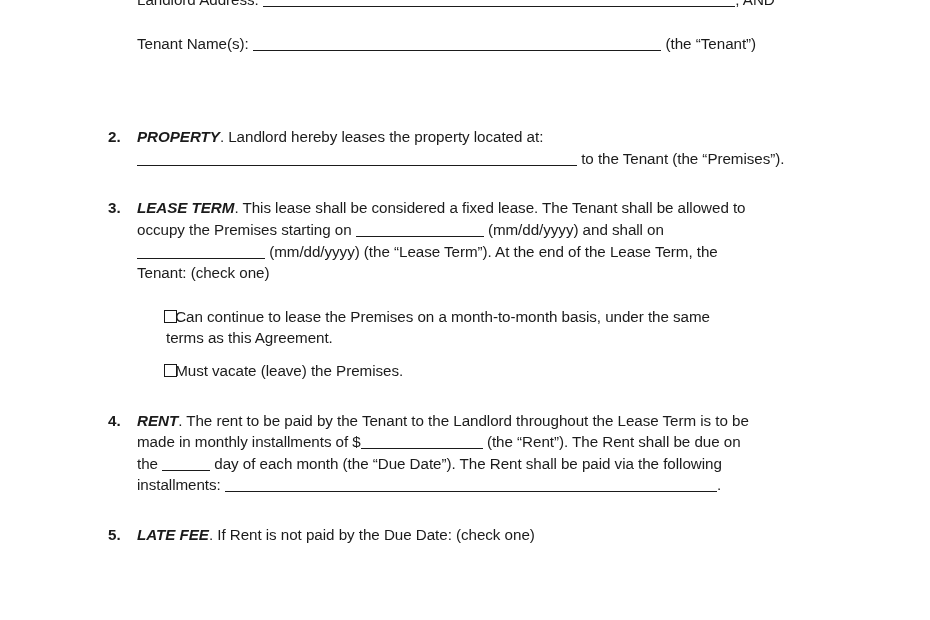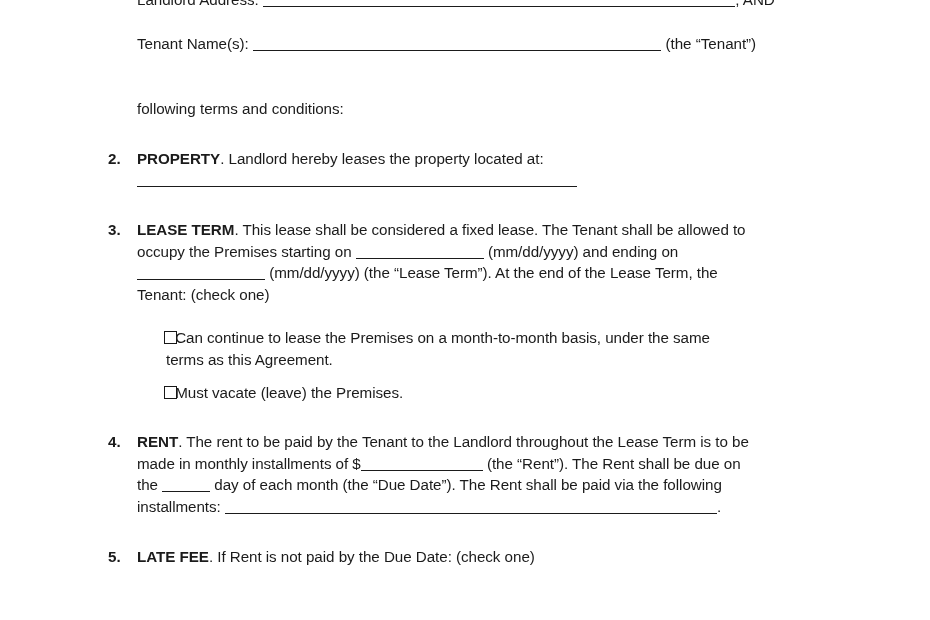--- a/index.html
+++ b/index.html
@@ -56,20 +56,21 @@
   .sec .num {
     position: absolute;
     left: 108px;
     top: 0;
     font-weight: bold;
     font-size: 15.2px;
   }
 
   b, .hd {
     font-weight: bold;
+    font-style: italic;
   }
 
   
   .blank {
     display: inline-block;
     border-bottom: 1.6px solid #1b1b1b;
     vertical-align: -2px;
     height: 13px;
   }
   .bl-addr   { width: 472px; }
@@ -122,40 +123,39 @@
       <span>Tenant Name(s):</span>
       <span class="blank bl-tenant"></span>
       <span>(the “Tenant”)</span>
     </p>
 
     <div class="spacer-md"></div>
 
 
     <div class="spacer-md"></div>
 
-    <p class="para">following terms and conditions:</p>
 
     <div class="spacer-lg"></div>
 
     <p class="sec">
       <span class="num">2.</span>
       <b class="hd">PROPERTY</b><span>. Landlord hereby leases the property located at:</span>
     </p>
     <p class="sec">
-      <span class="blank bl-prop"></span>
+      <span class="blank bl-prop"></span><span> to the Tenant (the “Premises”).</span>
     </p>
 
     <div class="spacer-lg"></div>
 
     <p class="sec">
       <span class="num">3.</span>
       <b class="hd">LEASE TERM</b><span>. This lease shall be considered a fixed lease. The Tenant shall be allowed to</span>
     </p>
     <p class="sec">
-      <span>occupy the Premises starting on </span><span class="blank bl-date"></span><span> (mm/dd/yyyy) and ending on</span>
+      <span>occupy the Premises starting on </span><span class="blank bl-date"></span><span> (mm/dd/yyyy) and shall on</span>
     </p>
     <p class="sec">
       <span class="blank bl-date"></span><span> (mm/dd/yyyy) (the “Lease Term”). At the end of the Lease Term, the</span>
     </p>
     <p class="sec">Tenant: (check one)</p>
 
     <div class="spacer-md"></div>
 
     <p class="opt opt-indent">
       <span class="cbox"></span><span>- </span><span>Can continue to lease the Premises on a month-to-month basis, under the same</span>

